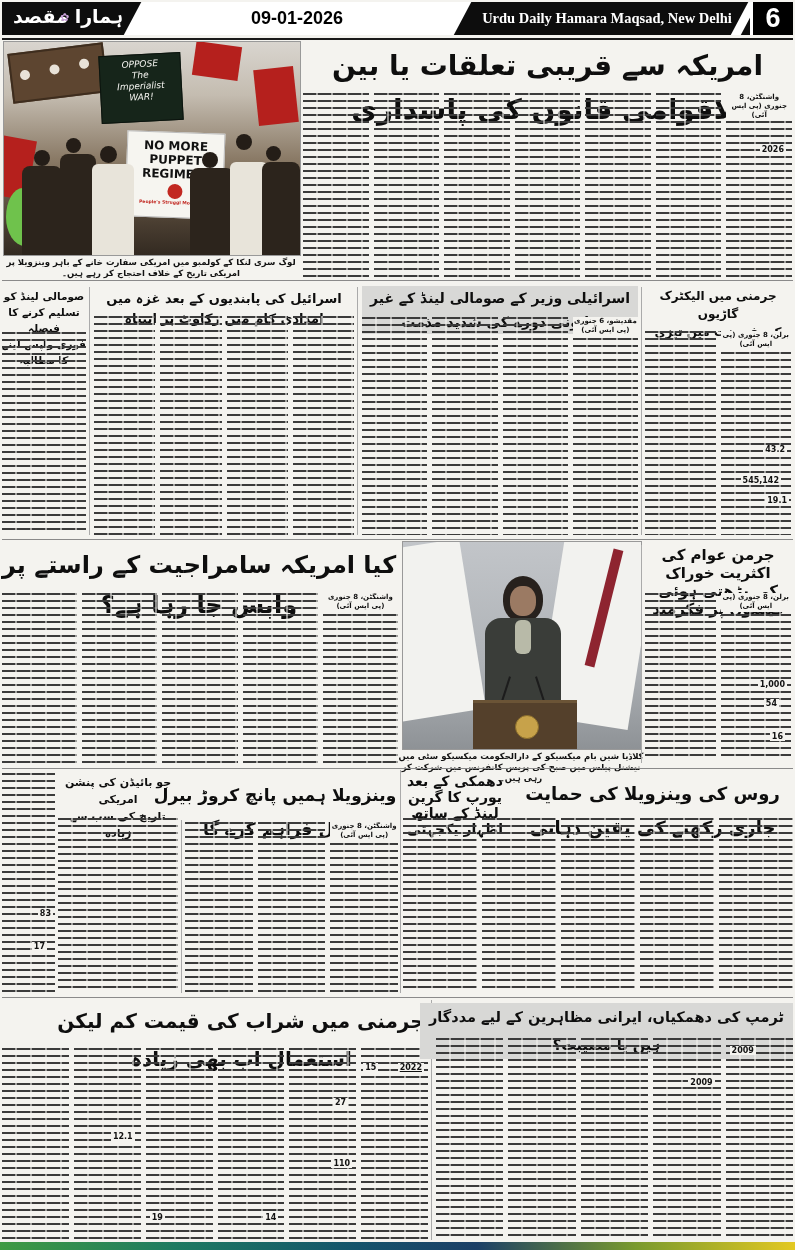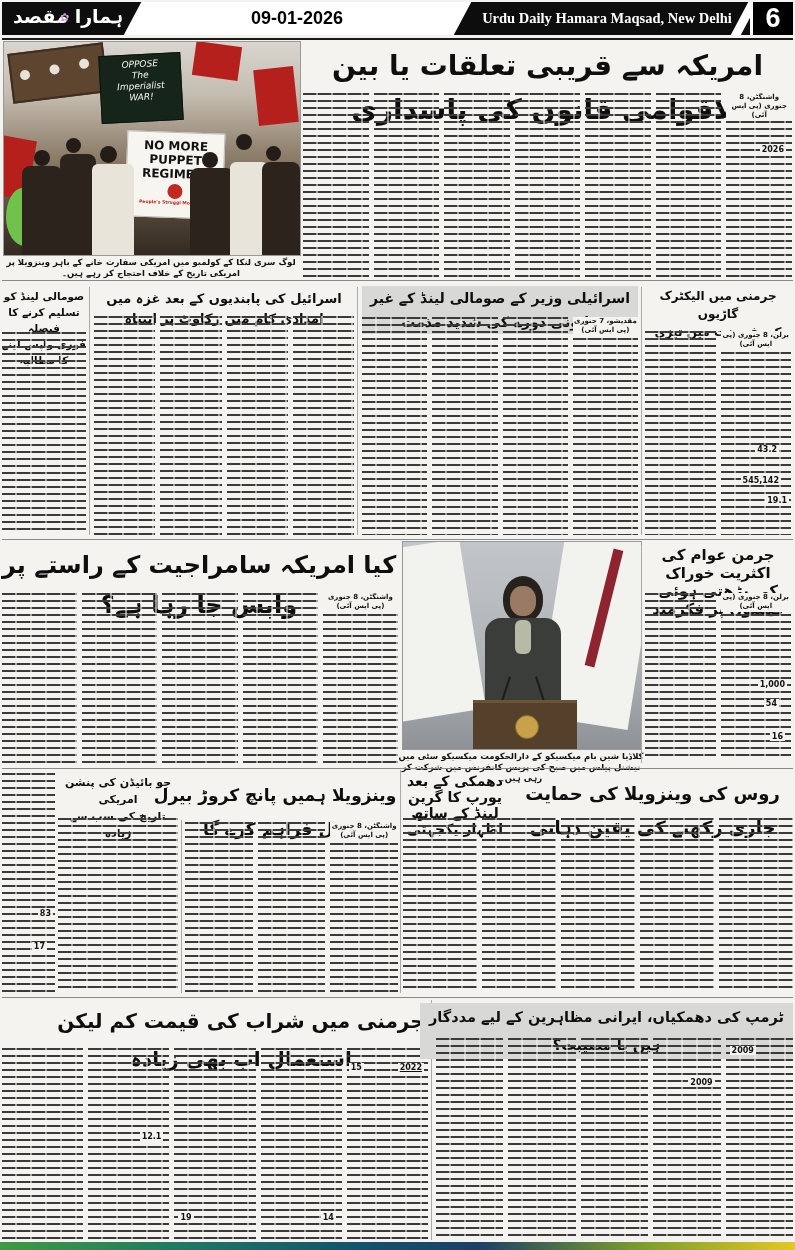--- a/index.html
+++ b/index.html
@@ -163,37 +163,37 @@
       <div class="sc"></div>
     <div class="sc"></div>
       <div class="sc"></div>
   </div>
 
   <div class="vrule" style="left:357px;top:287px;height:248px;"></div>
 
   <div class="abs uh graybg" style="left:362px;top:286px;width:276px;font-size:14px;line-height:24px;">اسرائیلی وزیر کے صومالی لینڈ کے غیر قانونی دورے کی شدید مذمت</div>
   <div class="simcols" style="left:362px;top:317px;width:276px;height:218px;">
     <div class="sc">
-      <span class="dateline">مقدیشو، 7 جنوری (پی ایس آئی)</span>
+      <span class="dateline">مقدیشو، 6 جنوری (پی ایس آئی)</span>
     </div>
     <div class="sc"></div>
       <div class="sc"></div>
     <div class="sc"></div>
   </div>
 
   <div class="vrule" style="left:641px;top:287px;height:248px;"></div>
 
   <div class="abs uh" style="left:645px;top:287px;width:146px;font-size:12px;line-height:18px;">
     <span class="ln">جرمنی میں الیکٹرک گاڑیوں</span>
     <span class="ln">کی فروخت میں تیزی</span>
   </div>
   <div class="simcols" style="left:645px;top:331px;width:146px;height:204px;">
     <div class="sc">
       <span class="dateline">برلن، 8 جنوری (پی ایس آئی)</span>
-      <span class="numchip" style="top:56%;right:12px;margin-left:41px;">43.2</span>
+      <span class="numchip" style="top:56%;right:4px;margin-left:41px;">43.2</span>
       <span class="numchip" style="top:71%;right:10px;">545,142</span>
       <span class="numchip" style="top:81%;right:2px;">19.1</span>
     </div>
     <div class="sc"></div>
   </div>
 
   <div class="hrule" style="left:2px;top:539px;width:791px;"></div>
 
   <div class="abs uh" style="left:0px;top:545px;width:398px;font-size:24px;line-height:40px;">کیا امریکہ سامراجیت کے راستے پر واپس جا رہا ہے؟</div>
   <div class="simcols" style="left:2px;top:593px;width:396px;height:170px;">
@@ -282,20 +282,24 @@
 
   <div class="hrule" style="left:2px;top:997px;width:791px;"></div>
 
   <div class="abs uh" style="left:55px;top:1002px;width:372px;font-size:20px;line-height:38px;">جرمنی میں شراب کی قیمت کم لیکن استعمال اب بھی زیادہ</div>
   <div class="simcols" style="left:2px;top:1048px;width:426px;height:192px;">
     <div class="sc">
       <span class="numchip" style="top:8%;right:4px;text-decoration:underline;">2022</span>
       <span class="numchip" style="top:8%;left:2px;">15</span>
     </div>
     <div class="sc">
+      <span class="numchip" style="top:26%;right:8px;">27</span>
+      <span class="numchip" style="top:58%;right:4px;">110</span>
+    </div>
+    <div class="sc">
       <span class="numchip" style="top:86%;right:6px;margin-left:16px;">14</span>
     </div>
     <div class="sc">
       <span class="numchip" style="top:86%;left:4px;">19</span>
     </div>
     <div class="sc">
       <span class="numchip" style="top:44%;right:6px;">12.1</span>
     </div>
     <div class="sc"></div>
   </div>

